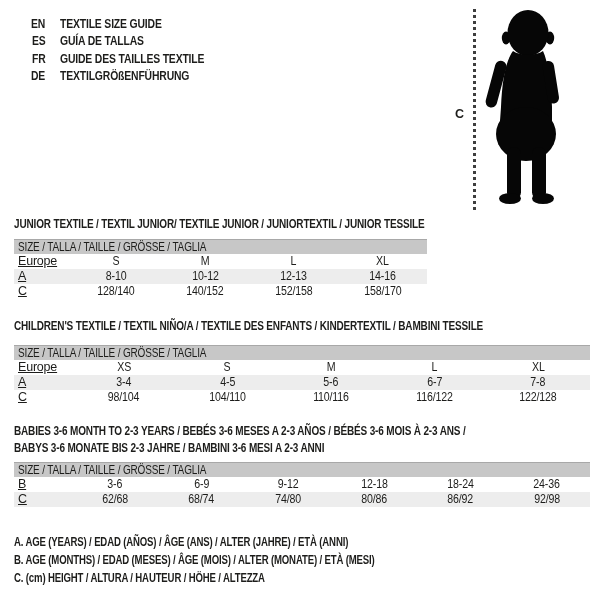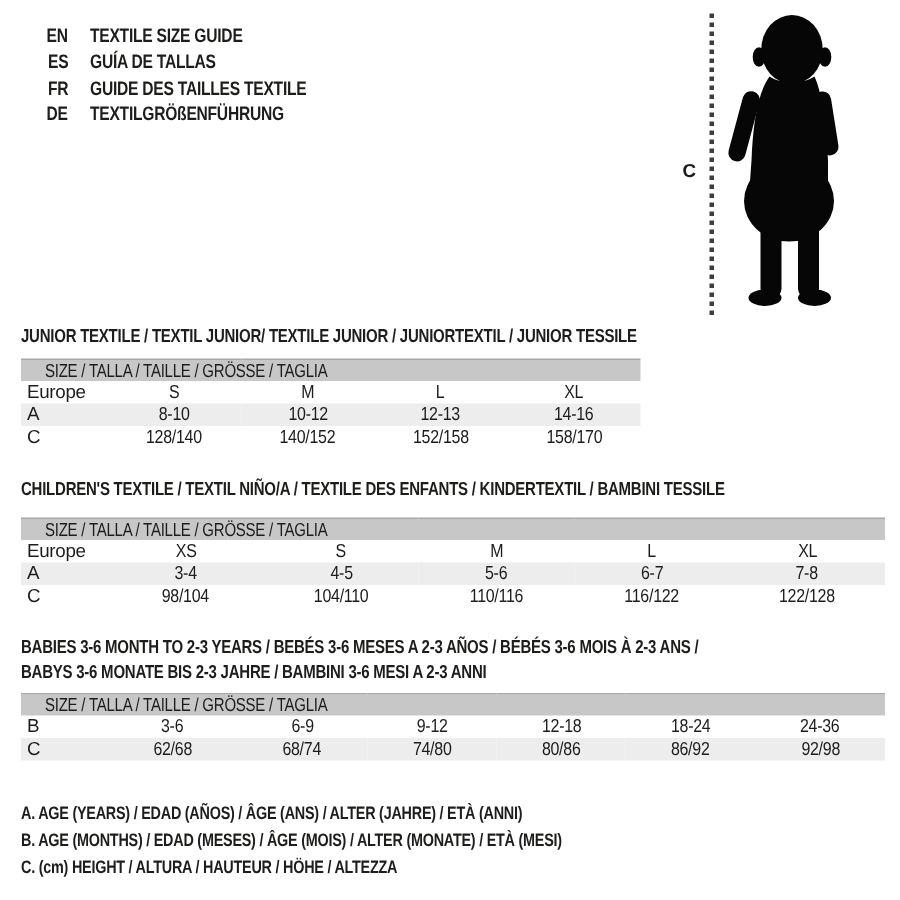--- a/index.html
+++ b/index.html
@@ -34,23 +34,23 @@
   #t2-title{top:319px;text-decoration:underline;}
   #t3-title{top:423px;line-height:17px;}
 
   
   table{position:absolute;left:14px;border-collapse:collapse;table-layout:fixed;color:var(--ink);}
   #table1{top:239px;width:413px;}
   #table2{top:345px;width:576px;}
   #table3{top:462px;width:576px;}
   thead td{
     background:var(--band);border-top:1px solid var(--band-edge);
-    height:14px;padding:0 0 0 16px;font-size:12.5px;line-height:14px;vertical-align:middle;margin-top:36px;
+    height:14px;padding:0 0 0 4px;font-size:12.5px;line-height:14px;vertical-align:middle;margin-top:36px;
   }
-  tbody td{height:15px;padding:0;text-align:center;font-size:12.5px;line-height:15px;vertical-align:middle;letter-spacing:-0.2px;}
+  tbody td{height:15px;padding:0;text-align:center;font-size:12.5px;line-height:15px;vertical-align:middle;letter-spacing:-0.2px;text-decoration:underline;}
   tbody td.rowlabel{text-align:left;padding-left:4px;}
   tbody tr:nth-child(even){background:var(--alt);}
   col.c-label{width:58px;}
 
   
   .footnotes{position:absolute;left:14px;top:533px;font-weight:700;font-size:12px;line-height:18px;}
   .footnote-line{white-space:nowrap;}
 </style>
 </head>
 <body>

